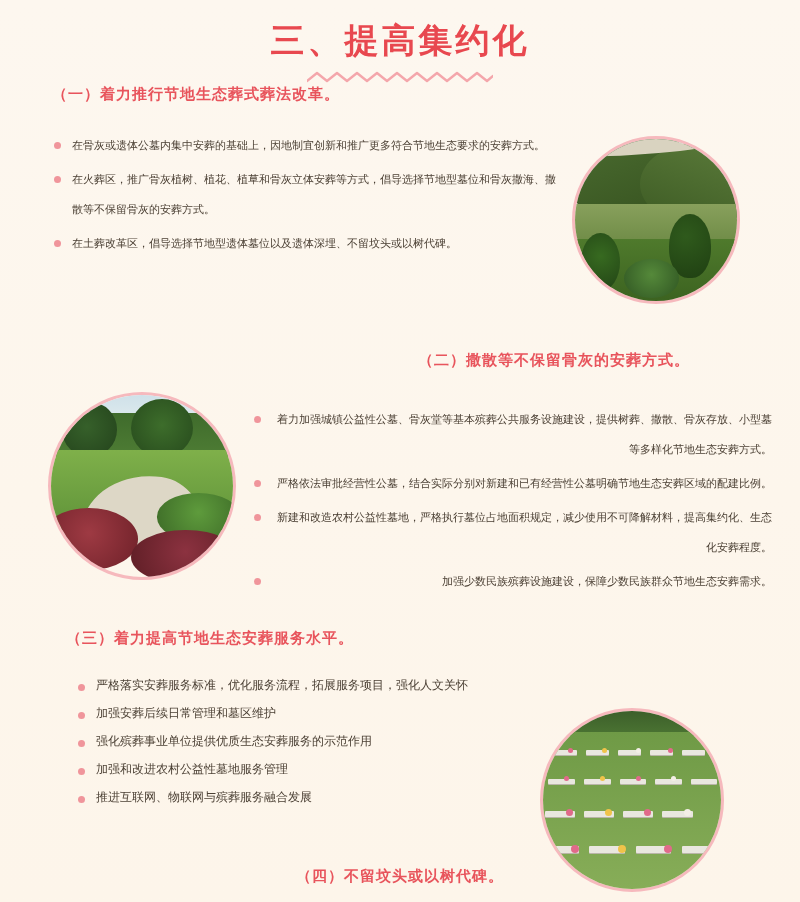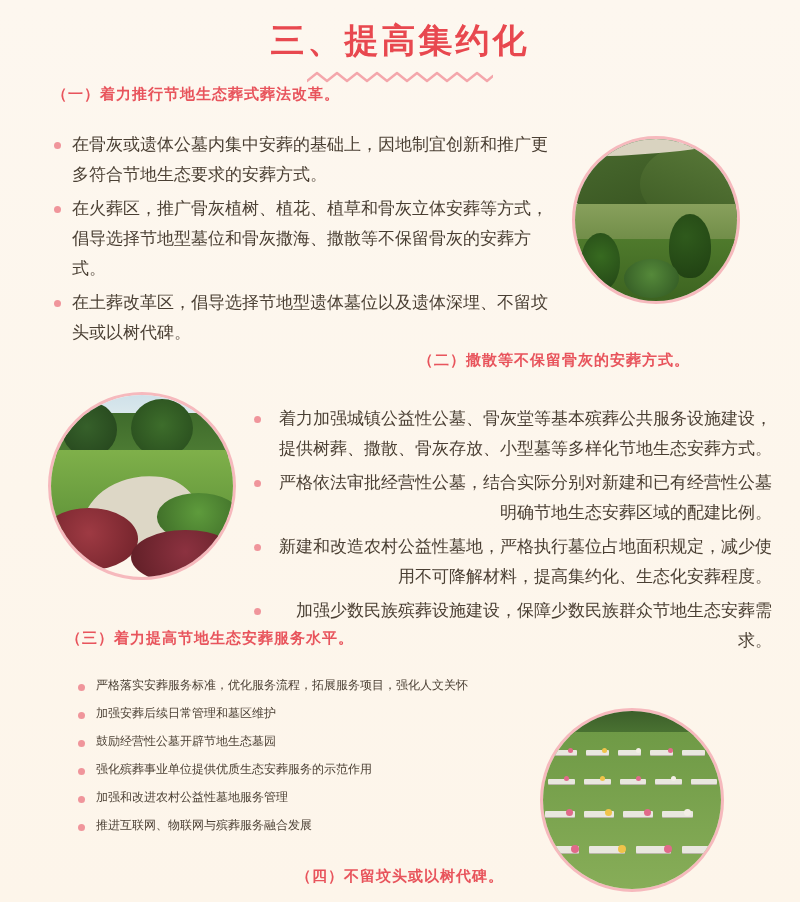--- a/index.html
+++ b/index.html
@@ -52,21 +52,21 @@
 
   
   ul.items {
     list-style: none;
     margin: 0;
     padding: 0;
   }
   ul.items li {
     position: relative;
     color: #4a3f33;
-    font-size: 17px;
+    font-size: 11px;
     line-height: 30px;
     padding-left: 20px;
     margin-bottom: 4px;
   }
   ul.items li::before {
     content: "";
     position: absolute;
     left: 2px;
     top: 12px;
     width: 7px;
@@ -211,21 +211,20 @@
       <li>加强少数民族殡葬设施建设，保障少数民族群众节地生态安葬需求。</li>
     </ul>
   </div>
 
   <div class="sec-head head3">（三）着力提高节地生态安葬服务水平。</div>
 
   <div class="block3">
     <ul class="items tight">
       <li>严格落实安葬服务标准，优化服务流程，拓展服务项目，强化人文关怀</li>
       <li>加强安葬后续日常管理和墓区维护</li>
-      <li>鼓励经营性公墓开辟节地生态墓园</li>
       <li>强化殡葬事业单位提供优质生态安葬服务的示范作用</li>
       <li>加强和改进农村公益性墓地服务管理</li>
       <li>推进互联网、物联网与殡葬服务融合发展</li>
     </ul>
   </div>
 
   <div class="photo" id="photo3">
     <div class="inner">
       <div class="sky p3-sky"></div>
       <div class="grass p3-grass"></div>

